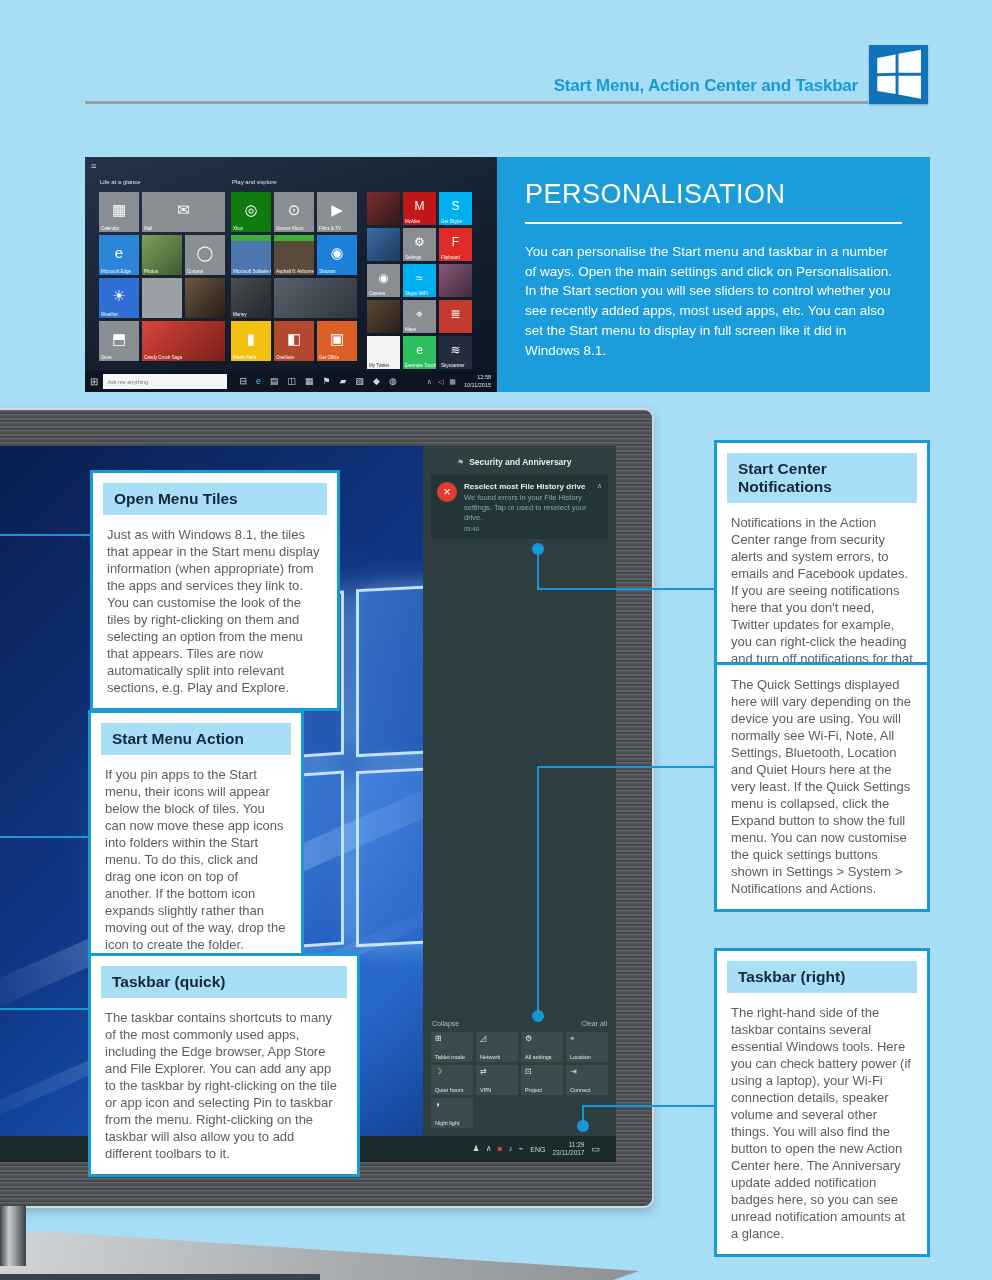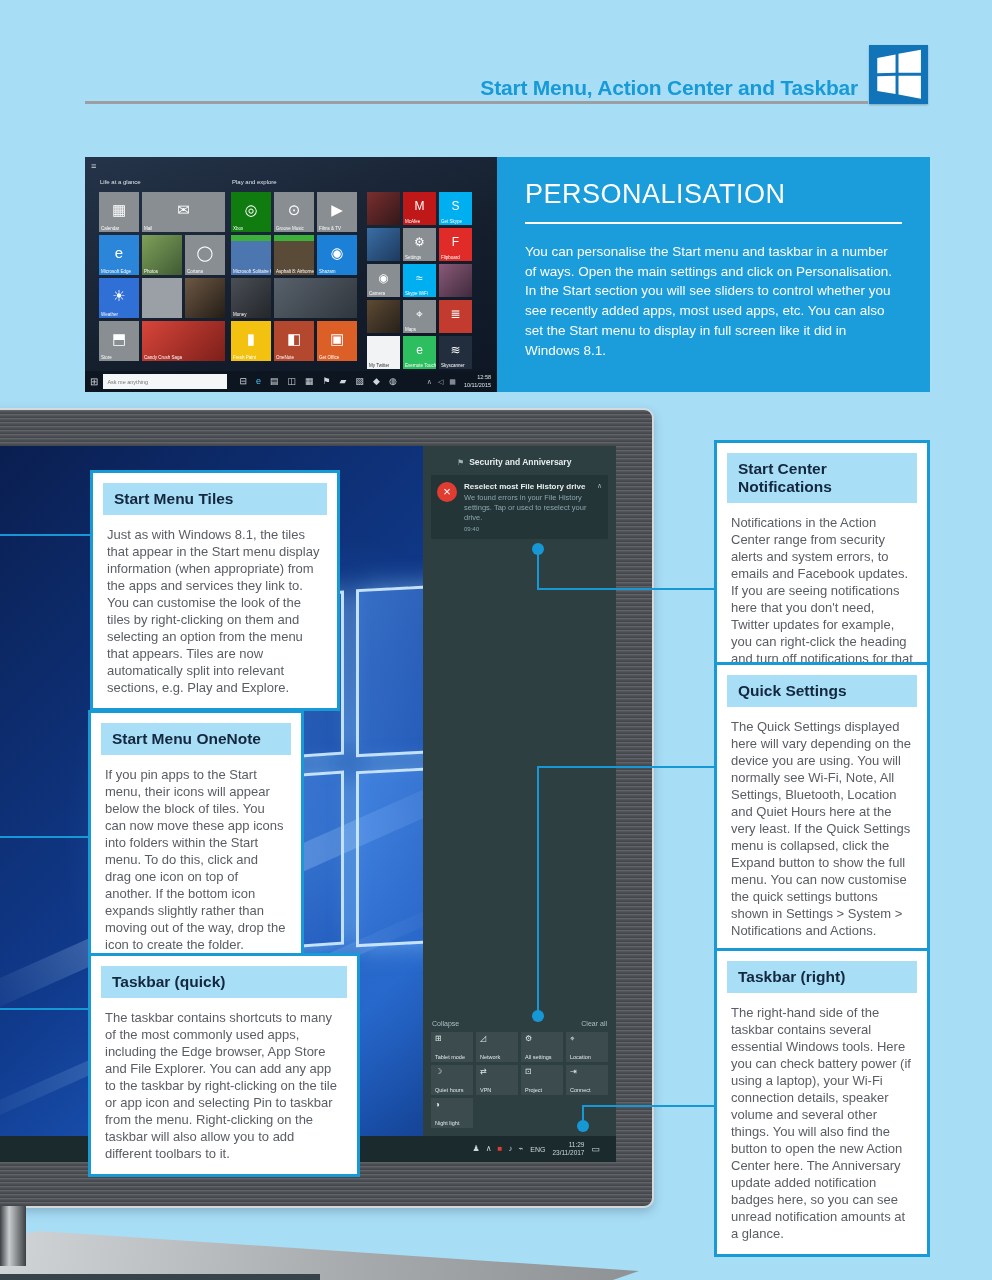--- a/index.html
+++ b/index.html
@@ -1,20 +1,20 @@
 <!DOCTYPE html>
 <html><head>
 <meta charset="utf-8">
 <style>
   html,body{margin:0;padding:0;}
   body{font-family:"Liberation Sans",sans-serif;}
   .page{position:relative;width:992px;height:1280px;background:#a8ddf6;overflow:hidden;}
 
   
-  .hdr-title{position:absolute;top:76px;right:134px;font-size:21px;font-weight:700;color:#189ad6;letter-spacing:-0.2px;}
+  .hdr-title{position:absolute;top:76px;right:134px;font-size:17px;font-weight:700;color:#189ad6;letter-spacing:-0.2px;}
   .hdr-rule{position:absolute;top:101px;left:85px;width:783px;height:3px;background:#9b9fa3;}
   .hdr-logo{position:absolute;top:45px;right:64px;width:59px;height:59px;background:#1173b8;box-shadow:0 1px 2px rgba(0,0,0,.25);}
   .hdr-logo svg{display:block;width:100%;height:100%;}
 
   
   .shot{position:absolute;left:85px;top:157px;width:412px;height:235px;background:linear-gradient(160deg,#25344a,#131d2b 60%,#0e1624);overflow:hidden;}
   .sm-menu{position:absolute;left:6px;top:4px;color:#cfd6dd;font-size:9px;}
   .sm-group{position:absolute;top:22px;}
   .sm-label{color:#dfe6ec;font-size:6px;margin:0 0 5px 1px;height:8px;}
   .sm-grid{display:grid;grid-template-columns:repeat(3,40px);grid-auto-rows:40px;gap:3px;}
@@ -466,37 +466,36 @@
 
   <div class="ln" style="left:537px;top:766px;width:178px;height:2px;"></div>
   <div class="ln" style="left:537px;top:766px;width:2px;height:250px;"></div>
   <div class="dot" style="left:532px;top:1010px;"></div>
 
   <div class="ln" style="left:582px;top:1105px;width:133px;height:2px;"></div>
   <div class="ln" style="left:582px;top:1105px;width:2px;height:21px;"></div>
   <div class="dot" style="left:577px;top:1120px;"></div>
 
   <div class="callout co-b1">
-    <div class="cap">Start Menu Tiles</div>
+    <div class="cap">Open Menu Tiles</div>
     <div class="txt">Just as with Windows 8.1, the tiles that appear in the Start menu display information (when appropriate) from the apps and services they link to. You can customise the look of the tiles by right-clicking on them and selecting an option from the menu that appears. Tiles are now automatically split into relevant sections, e.g. Play and Explore.</div>
   </div>
   <div class="callout co-b2">
-    <div class="cap">Start Menu OneNote</div>
+    <div class="cap">Start Menu Action</div>
     <div class="txt">If you pin apps to the Start menu, their icons will appear below the block of tiles. You can now move these app icons into folders within the Start menu. To do this, click and drag one icon on top of another. If the bottom icon expands slightly rather than moving out of the way, drop the icon to create the folder.</div>
   </div>
   <div class="callout co-b3">
     <div class="cap">Taskbar (quick)</div>
     <div class="txt">The taskbar contains shortcuts to many of the most commonly used apps, including the Edge browser, App Store and File Explorer. You can add any app to the taskbar by right-clicking on the tile or app icon and selecting Pin to taskbar from the menu. Right-clicking on the taskbar will also allow you to add different toolbars to it.</div>
   </div>
   <div class="callout co-r1">
     <div class="cap">Start Center Notifications</div>
     <div class="txt">Notifications in the Action Center range from security alerts and system errors, to emails and Facebook updates. If you are seeing notifications here that you don't need, Twitter updates for example, you can right-click the heading and turn off notifications for that app.</div>
   </div>
   <div class="callout co-r2">
-    <div class="cap">Quick Settings</div>
     <div class="txt">The Quick Settings displayed here will vary depending on the device you are using. You will normally see Wi-Fi, Note, All Settings, Bluetooth, Location and Quiet Hours here at the very least. If the Quick Settings menu is collapsed, click the Expand button to show the full menu. You can now customise the quick settings buttons shown in Settings &gt; System &gt; Notifications and Actions.</div>
   </div>
   <div class="callout co-r3">
     <div class="cap">Taskbar (right)</div>
     <div class="txt">The right-hand side of the taskbar contains several essential Windows tools. Here you can check battery power (if using a laptop), your Wi-Fi connection details, speaker volume and several other things. You will also find the button to open the new Action Center here. The Anniversary update added notification badges here, so you can see unread notification amounts at a glance.</div>
   </div>
 
   <div class="stand-base"></div>
   <div class="stand-pole"></div>
   <div class="desk-strip"></div>

